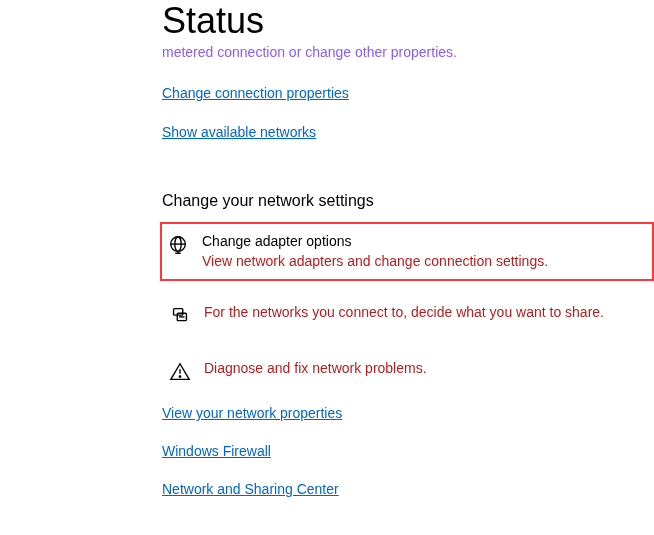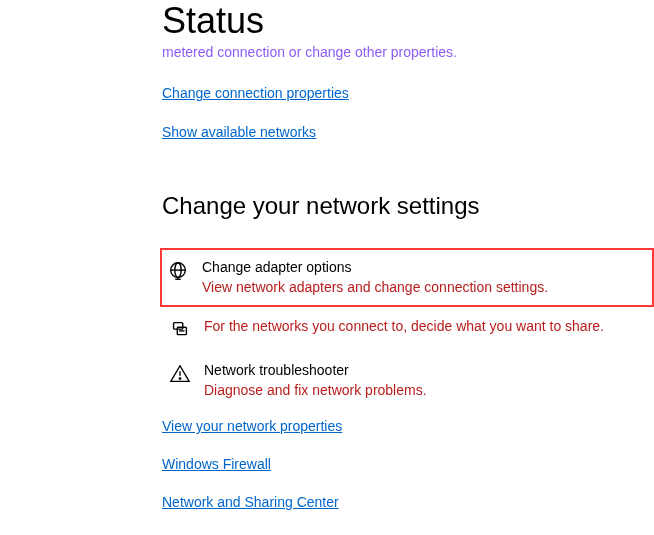--- a/index.html
+++ b/index.html
@@ -24,30 +24,30 @@
     }
     .link {
       color: #0066cc;
       font-size: 14px;
       cursor: pointer;
       display: inline-block;
       margin-bottom: 22px;
       text-decoration: underline;
     }
     .section-heading {
-      font-size: 24px;
+      font-size: 16px;
       font-weight: 400;
       margin-top: 30px;
-      margin-bottom: 28px;
+      margin-bottom: 12px;
     }
     .option-row {
       display: flex;
       align-items: flex-start;
       padding: 10px 8px 10px 4px;
-      margin-bottom: 0;
+      margin-bottom: 12px;
       cursor: pointer;
     }
     .option-row.highlighted {
       border: 2px solid #ff3838;
       padding: 8px 6px 8px 2px;
       margin-left: -2px;
     }
     .option-icon {
       width: 28px;
       flex-shrink: 0;
@@ -116,21 +116,20 @@
 
 <div class="option-row">
   <div class="option-icon">
     <svg viewBox="0 0 24 24" fill="none" stroke="#000" stroke-width="1.5">
       <path d="M12 3 L22 20 L2 20 Z"></path>
       <line x1="12" y1="9" x2="12" y2="14"></line>
       <circle cx="12" cy="17" r="0.8" fill="#000"></circle>
     </svg>
   </div>
   <div class="option-text">
-    <div class="option-title">Network troubleshooter</div>
     <div class="option-desc">Diagnose and fix network problems.</div>
   </div>
 </div>
 
 <div class="bottom-links">
   <a class="link">View your network properties</a>
   <a class="link">Windows Firewall</a>
   <a class="link">Network and Sharing Center</a>
 </div>
 

